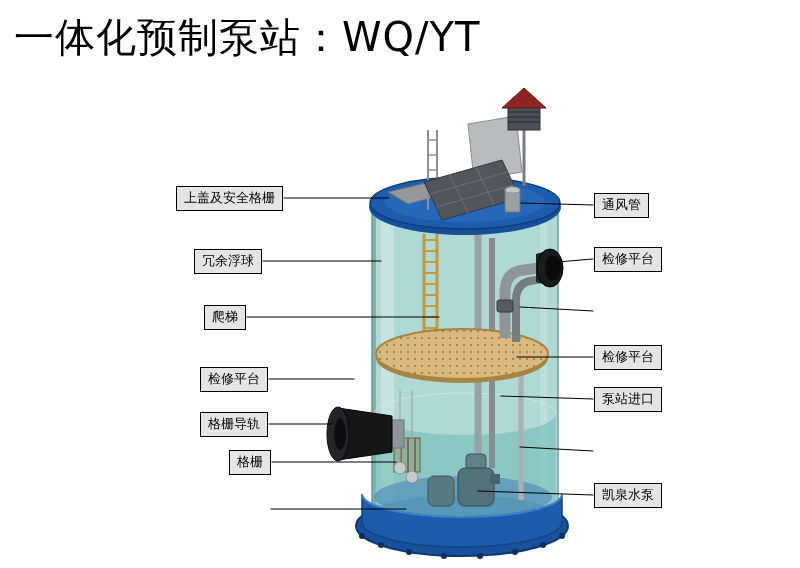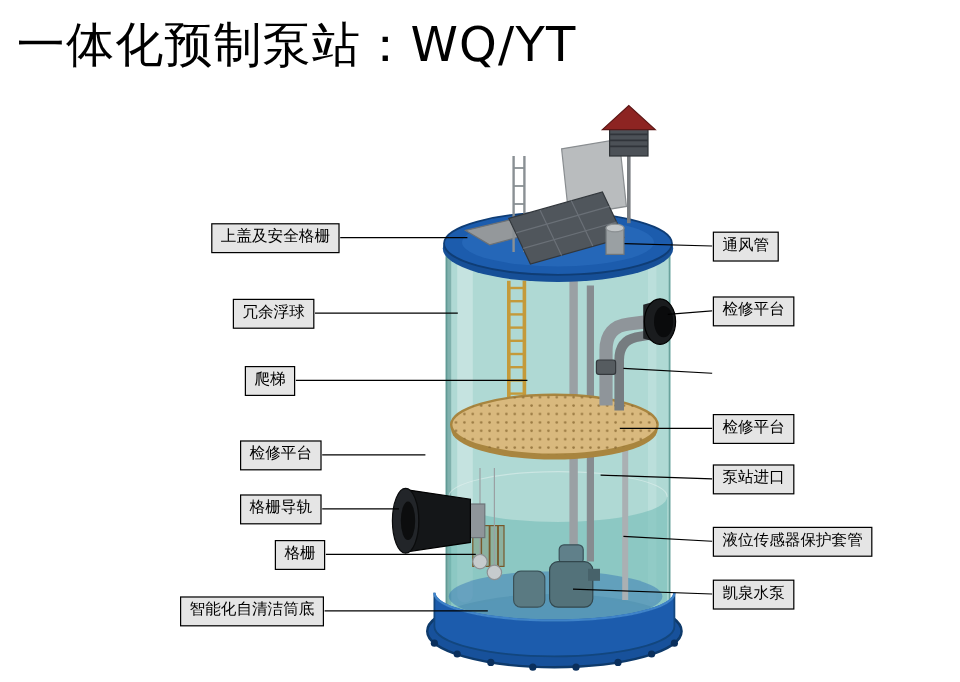--- a/index.html
+++ b/index.html
@@ -185,22 +185,20 @@
       <line x1="593" y1="495" x2="478" y2="491"></line>
     </g>
   </svg>
 
   <div class="label" style="left:176px;top:186px">上盖及安全格栅</div>
   <div class="label" style="left:194px;top:249px">冗余浮球</div>
   <div class="label" style="left:204px;top:305px">爬梯</div>
   <div class="label" style="left:200px;top:367px">检修平台</div>
   <div class="label" style="left:200px;top:412px">格栅导轨</div>
   <div class="label" style="left:229px;top:450px">格栅</div>
-  <div class="label" style="left:150px;top:497px">智能化自清洁筒底</div>
 
   <div class="label" style="left:594px;top:193px">通风管</div>
   <div class="label" style="left:594px;top:247px">检修平台</div>
   <div class="label" style="left:594px;top:345px">检修平台</div>
   <div class="label" style="left:594px;top:387px">泵站进口</div>
-  <div class="label" style="left:594px;top:439px">液位传感器保护套管</div>
   <div class="label" style="left:594px;top:483px">凯泉水泵</div>
 
 </div>
 
 </body></html>

